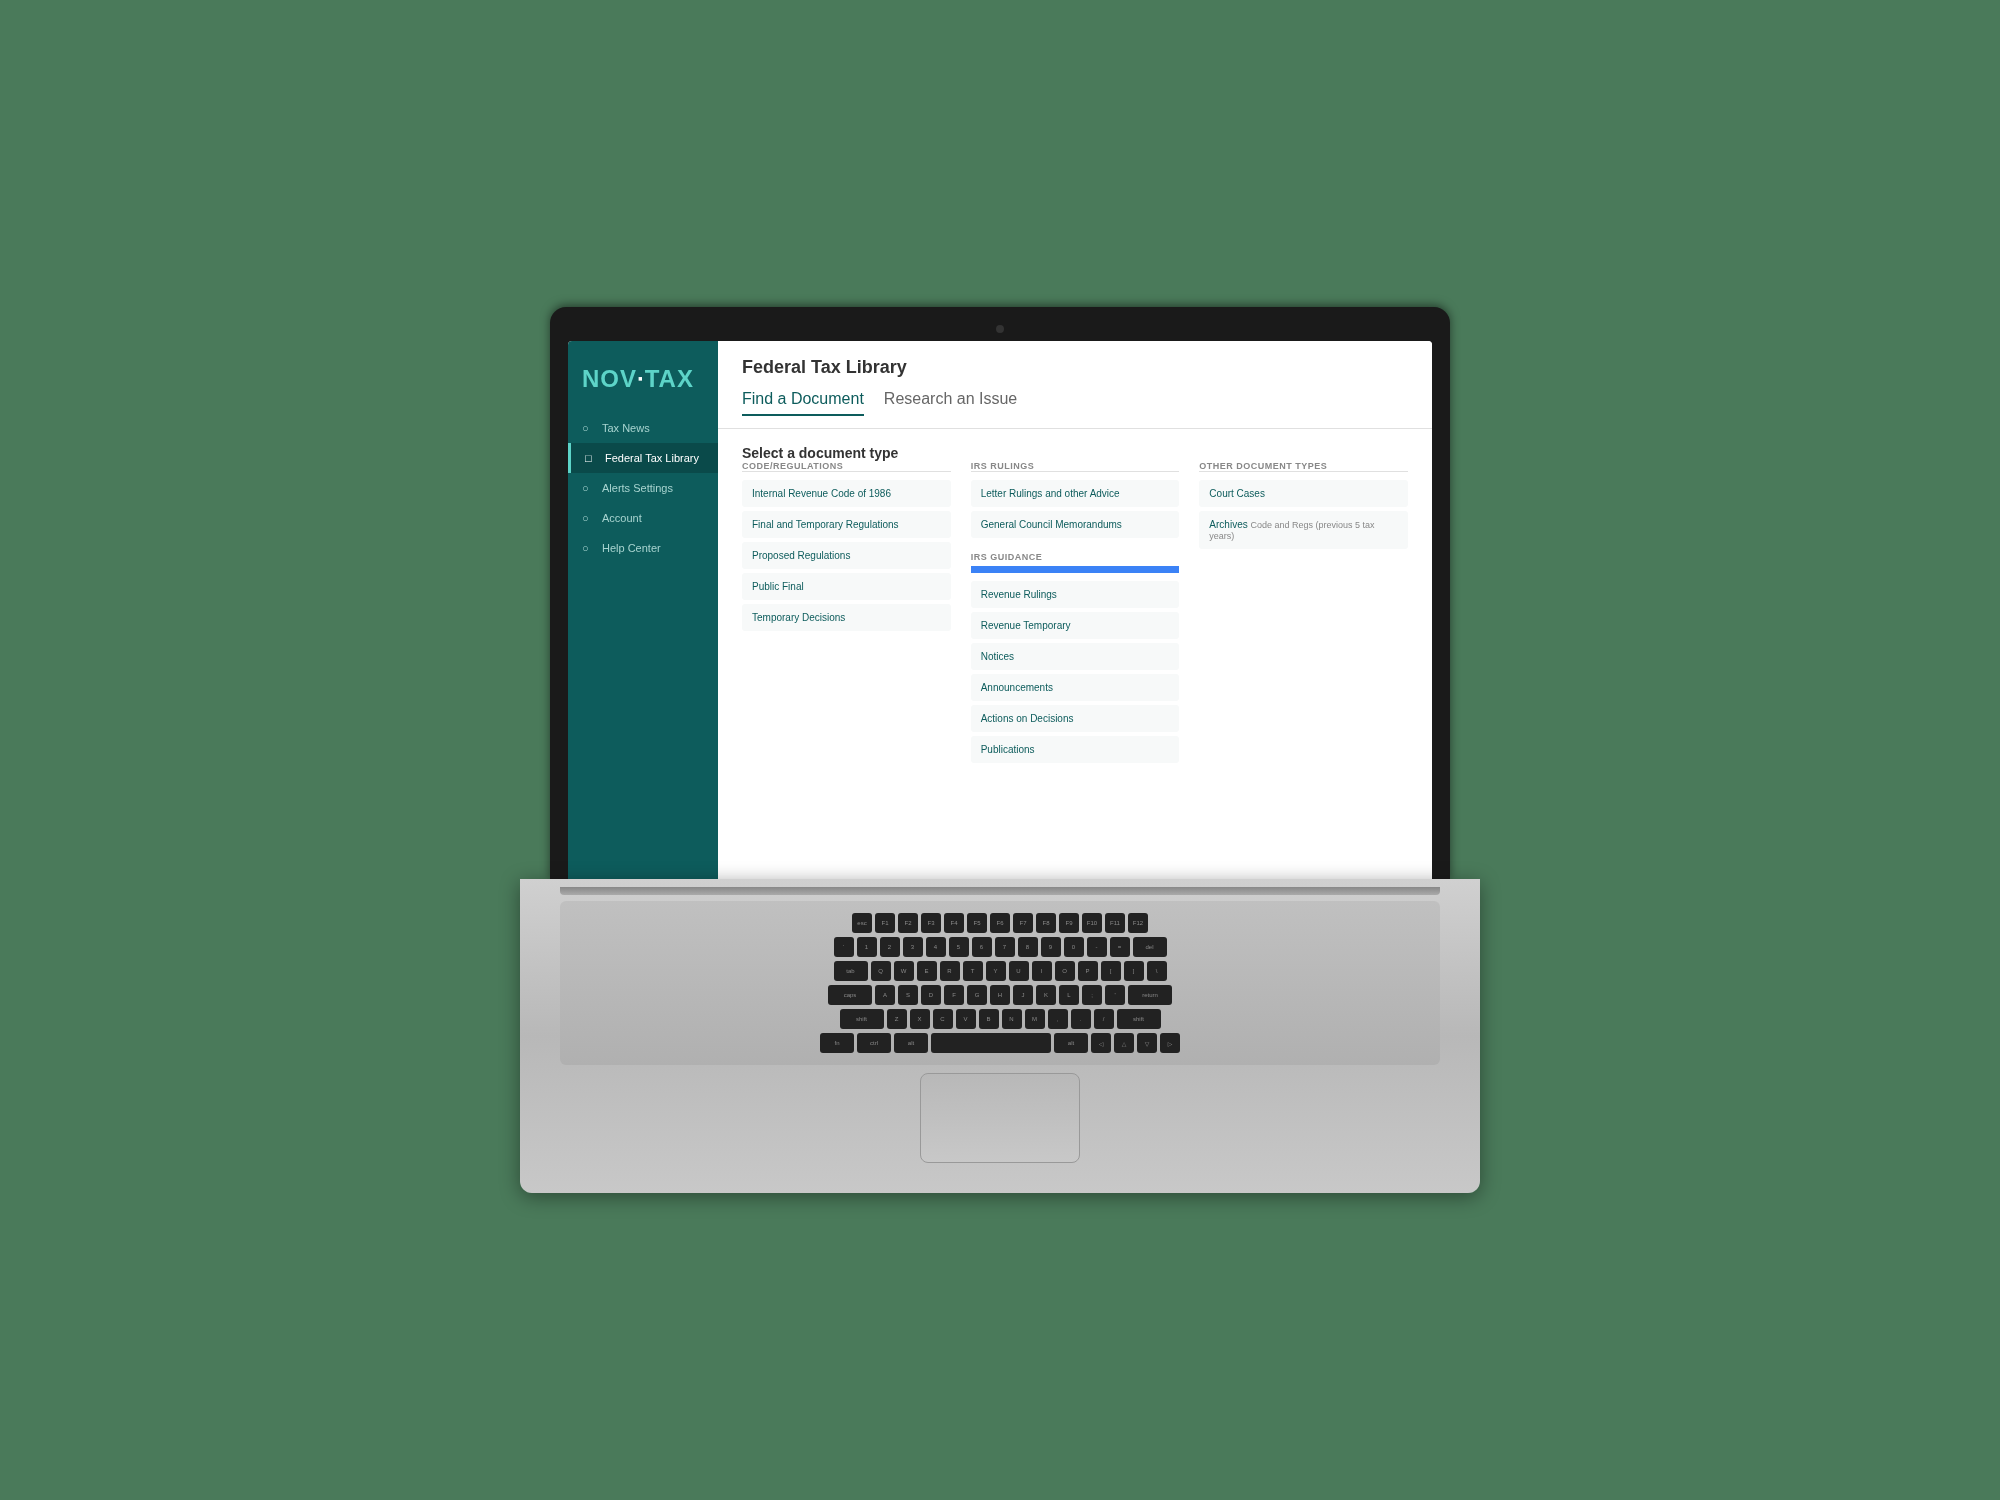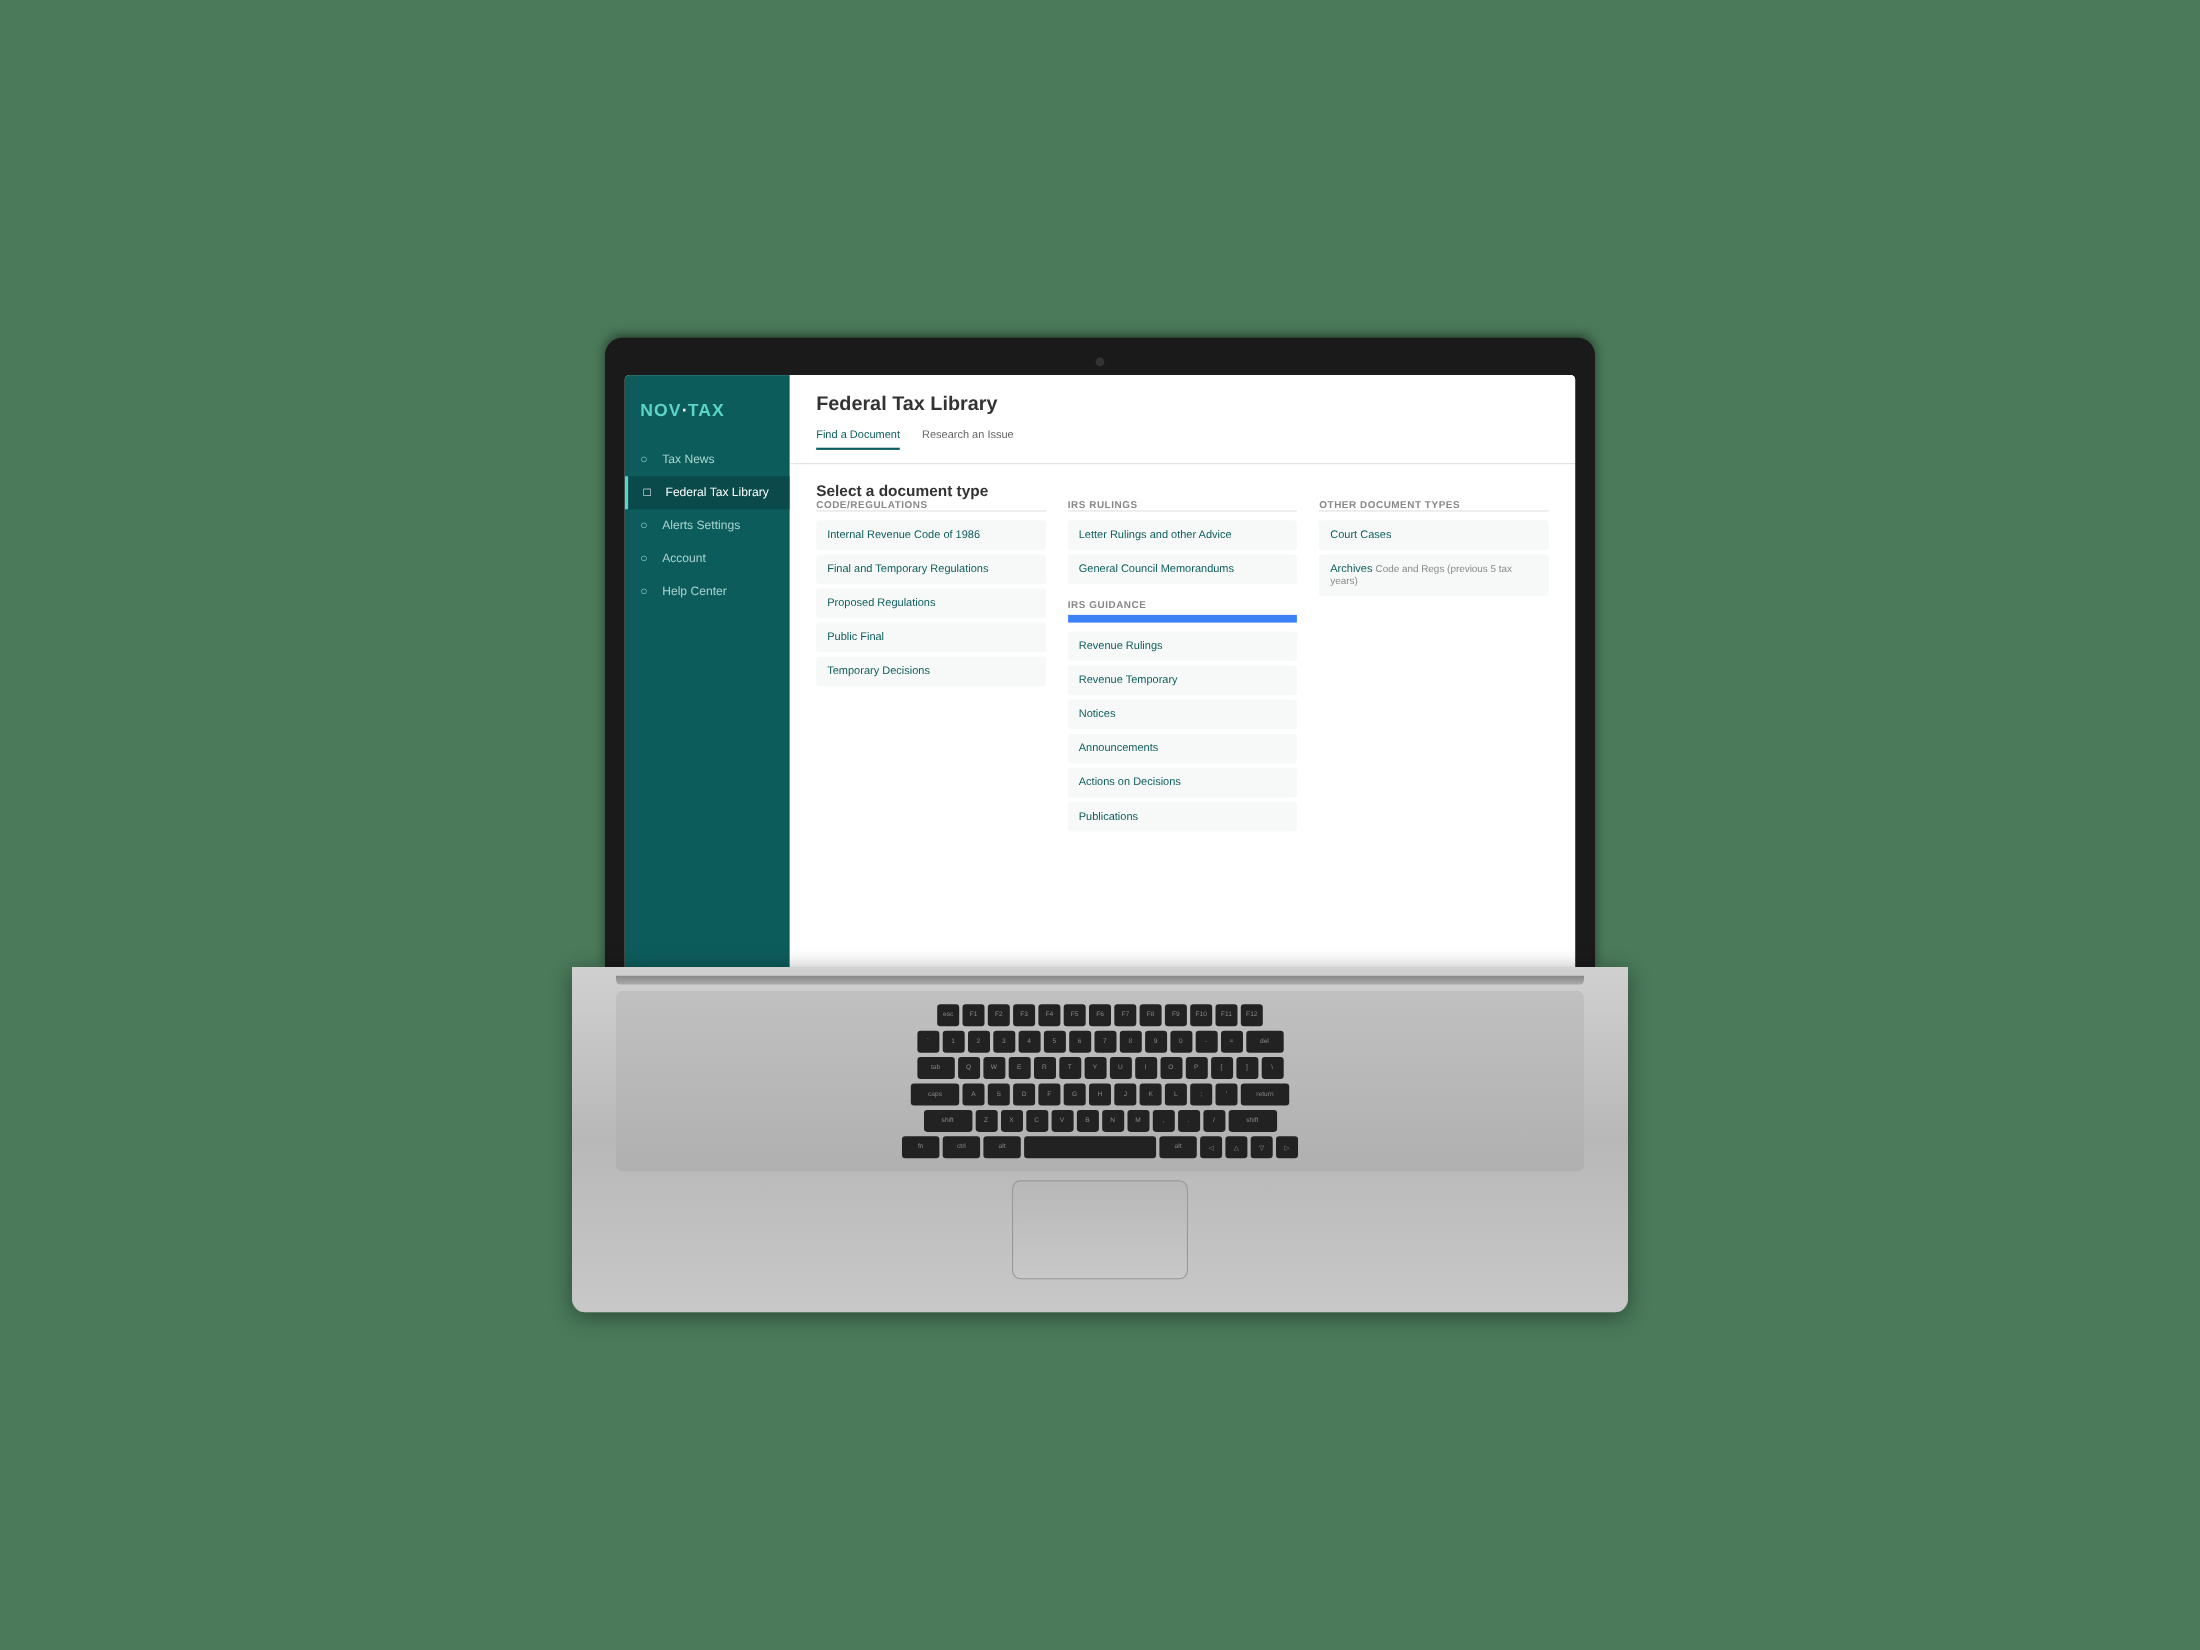--- a/index.html
+++ b/index.html
@@ -118,21 +118,21 @@
       width: 150px;
       min-width: 150px;
       background: #0d5c5c;
       display: flex;
       flex-direction: column;
       padding: 16px 0;
     }
 
     .logo {
       padding: 8px 14px 20px 14px;
-      font-size: 16px;
+      font-size: 24px;
       font-weight: 700;
       color: #fff;
       letter-spacing: 1px;
     }
 
     .logo span {
       color: #5dd4c8;
     }
 
     .nav-item {
@@ -173,21 +173,21 @@
       color: #333;
       margin-bottom: 12px;
     }
 
     .tabs {
       display: flex;
       gap: 20px;
     }
 
     .tab {
-      font-size: 10px;
+      font-size: 16px;
       color: #666;
       padding-bottom: 6px;
       cursor: pointer;
       border-bottom: 2px solid transparent;
       text-align: right;
     }
 
     .tab.active {
       color: #0d5c5c;
       border-bottom: 2px solid #0d5c5c;

